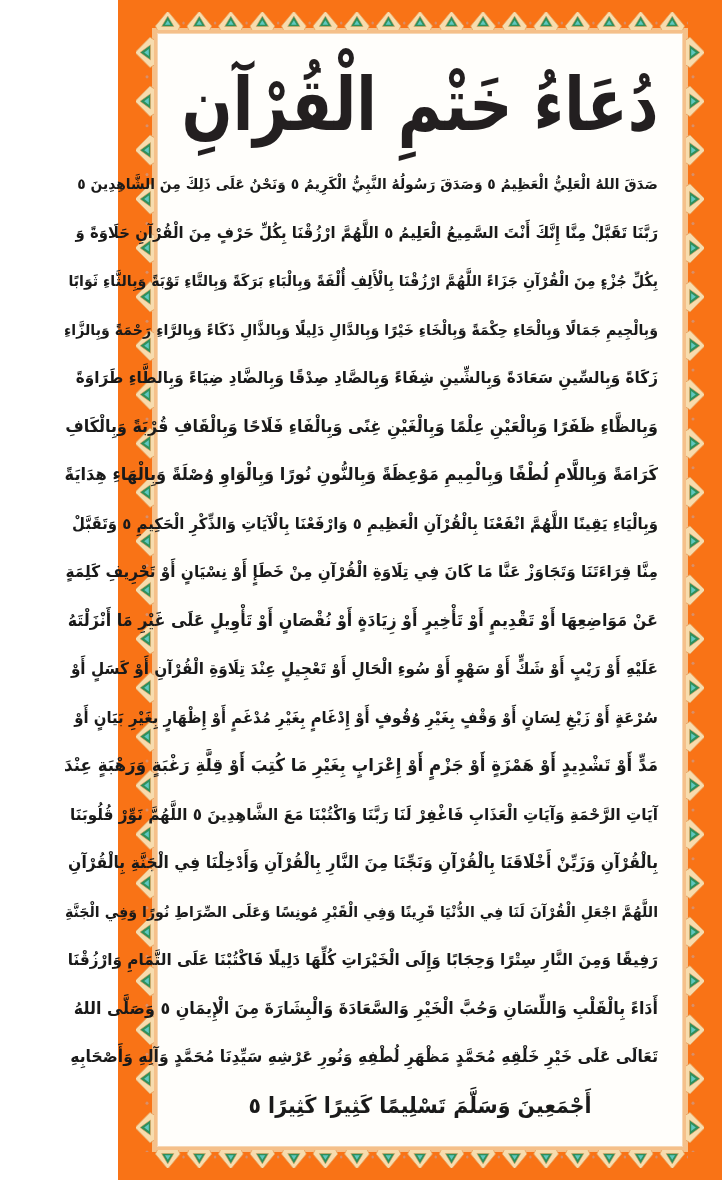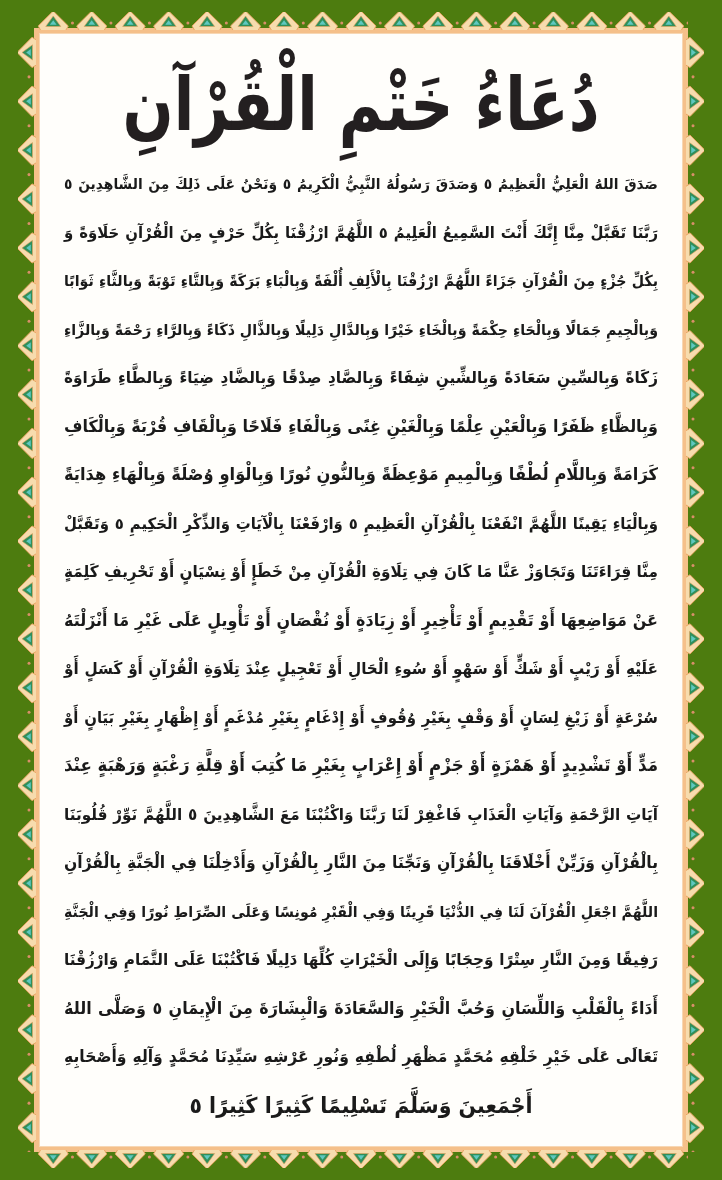--- a/index.html
+++ b/index.html
@@ -11,23 +11,23 @@
   body {
     width: 722px;
     height: 1180px;
     overflow: hidden;
     font-family: "DejaVu Sans", "Liberation Sans", sans-serif;
   }
 
   
   .page {
     position: relative;
-    width: 722px;
+    width: 604px;
     height: 1180px;
-    background: #4d7c0f;
+    background: #f97316;
     box-sizing: border-box;
   }
 
   .frame-outer {
     position: absolute;
     left: 18px;
     top: 12px;
     right: 18px;
     bottom: 12px;
     box-sizing: border-box;

